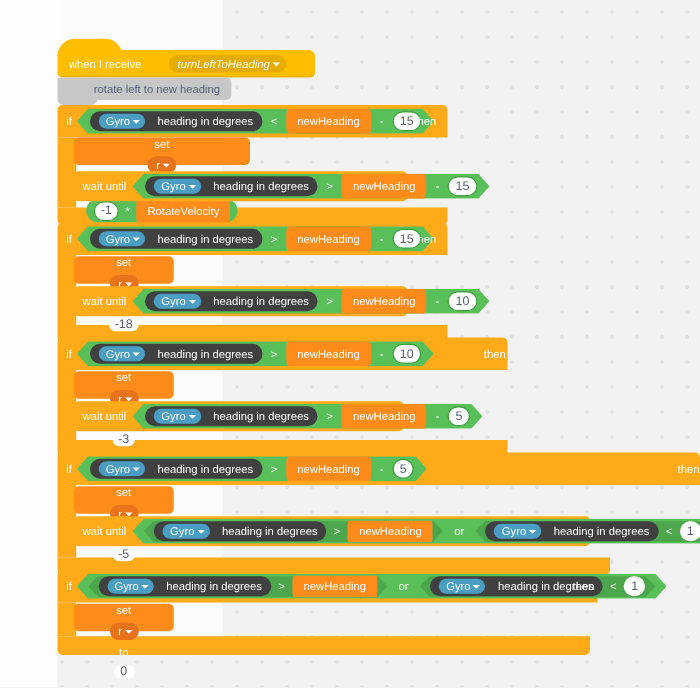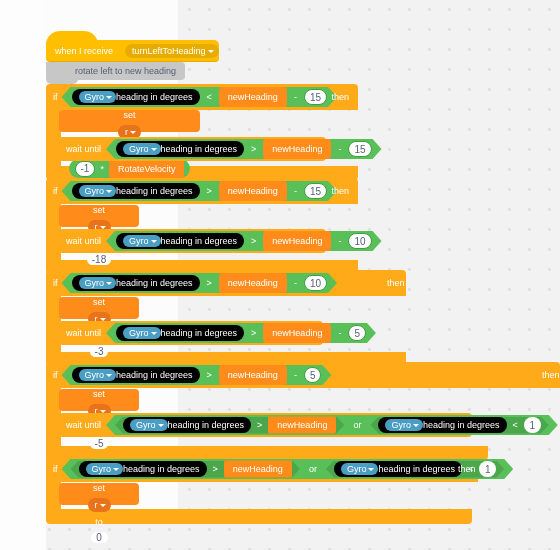--- a/index.html
+++ b/index.html
@@ -29,34 +29,35 @@
 
   
   .blk { position:absolute; }
   .ctrl { background:#ffab19; }
   .data { background:#ff8c1a;flex-direction:column; }           
   .hat  { background:#ffbf00; }           
 
   
   .hat-blk {
     height:22px; border-radius:5px 5px 4px 4px;
-    display:flex; align-items:center; gap:12px;
-    padding:0 0 0 9px;
+    display:flex; align-items:center; gap:22px;
+    padding:0 23px 0 9px;
     color:#fff; font-size:9px; white-space:nowrap;
     box-shadow:inset 0 -1px 0 rgba(0,0,0,.09);
   }
   .hat-cap {
     position:absolute; left:0; top:-9px; width:52px; height:14px;
     background:#ffbf00;
     border-radius:26px 26px 0 0;
   }
   .dd {
     background:#e6ac00; color:#fff; border-radius:9px;
     padding:2px 13px 2px 7px; font-size:9px; position:relative;
     white-space:nowrap;
+    font-style:italic;
   }
   .dd::after {
     content:""; position:absolute; right:5px; top:50%;
     margin-top:-1.5px;
     border-left:3px solid transparent; border-right:3px solid transparent;
     border-top:3.5px solid #fff;
   }
 
   
   .comment {
@@ -117,22 +118,22 @@
   .hex-inner {
     display:inline-flex; align-items:center;
     height:17px; padding:0 8px;
     background:#4ca64c;
     clip-path:polygon(8px 0, calc(100% - 8px) 0, 100% 50%, calc(100% - 8px) 100%, 8px 100%, 0 50%);
     color:#fff; font-size:9px; white-space:nowrap; gap:4px;
   }
 
   
   .rep-sens {
-    display:inline-flex; align-items:center; gap:0;
-    background:#000000; border-radius:11px;
+    display:inline-flex; align-items:center; gap:10px;
+    background:#404040; border-radius:11px;
     height:16px; padding:0 7px;
     color:#fff; font-size:9px; white-space:nowrap;
   }
   .dd-sens {
     background:#4a9ec4; border-radius:8px;
     padding:1px 12px 1px 6px; font-size:9px; position:relative;
     color:#fff;
   }
   .dd-sens::after {
     content:""; position:absolute; right:4px; top:50%;

